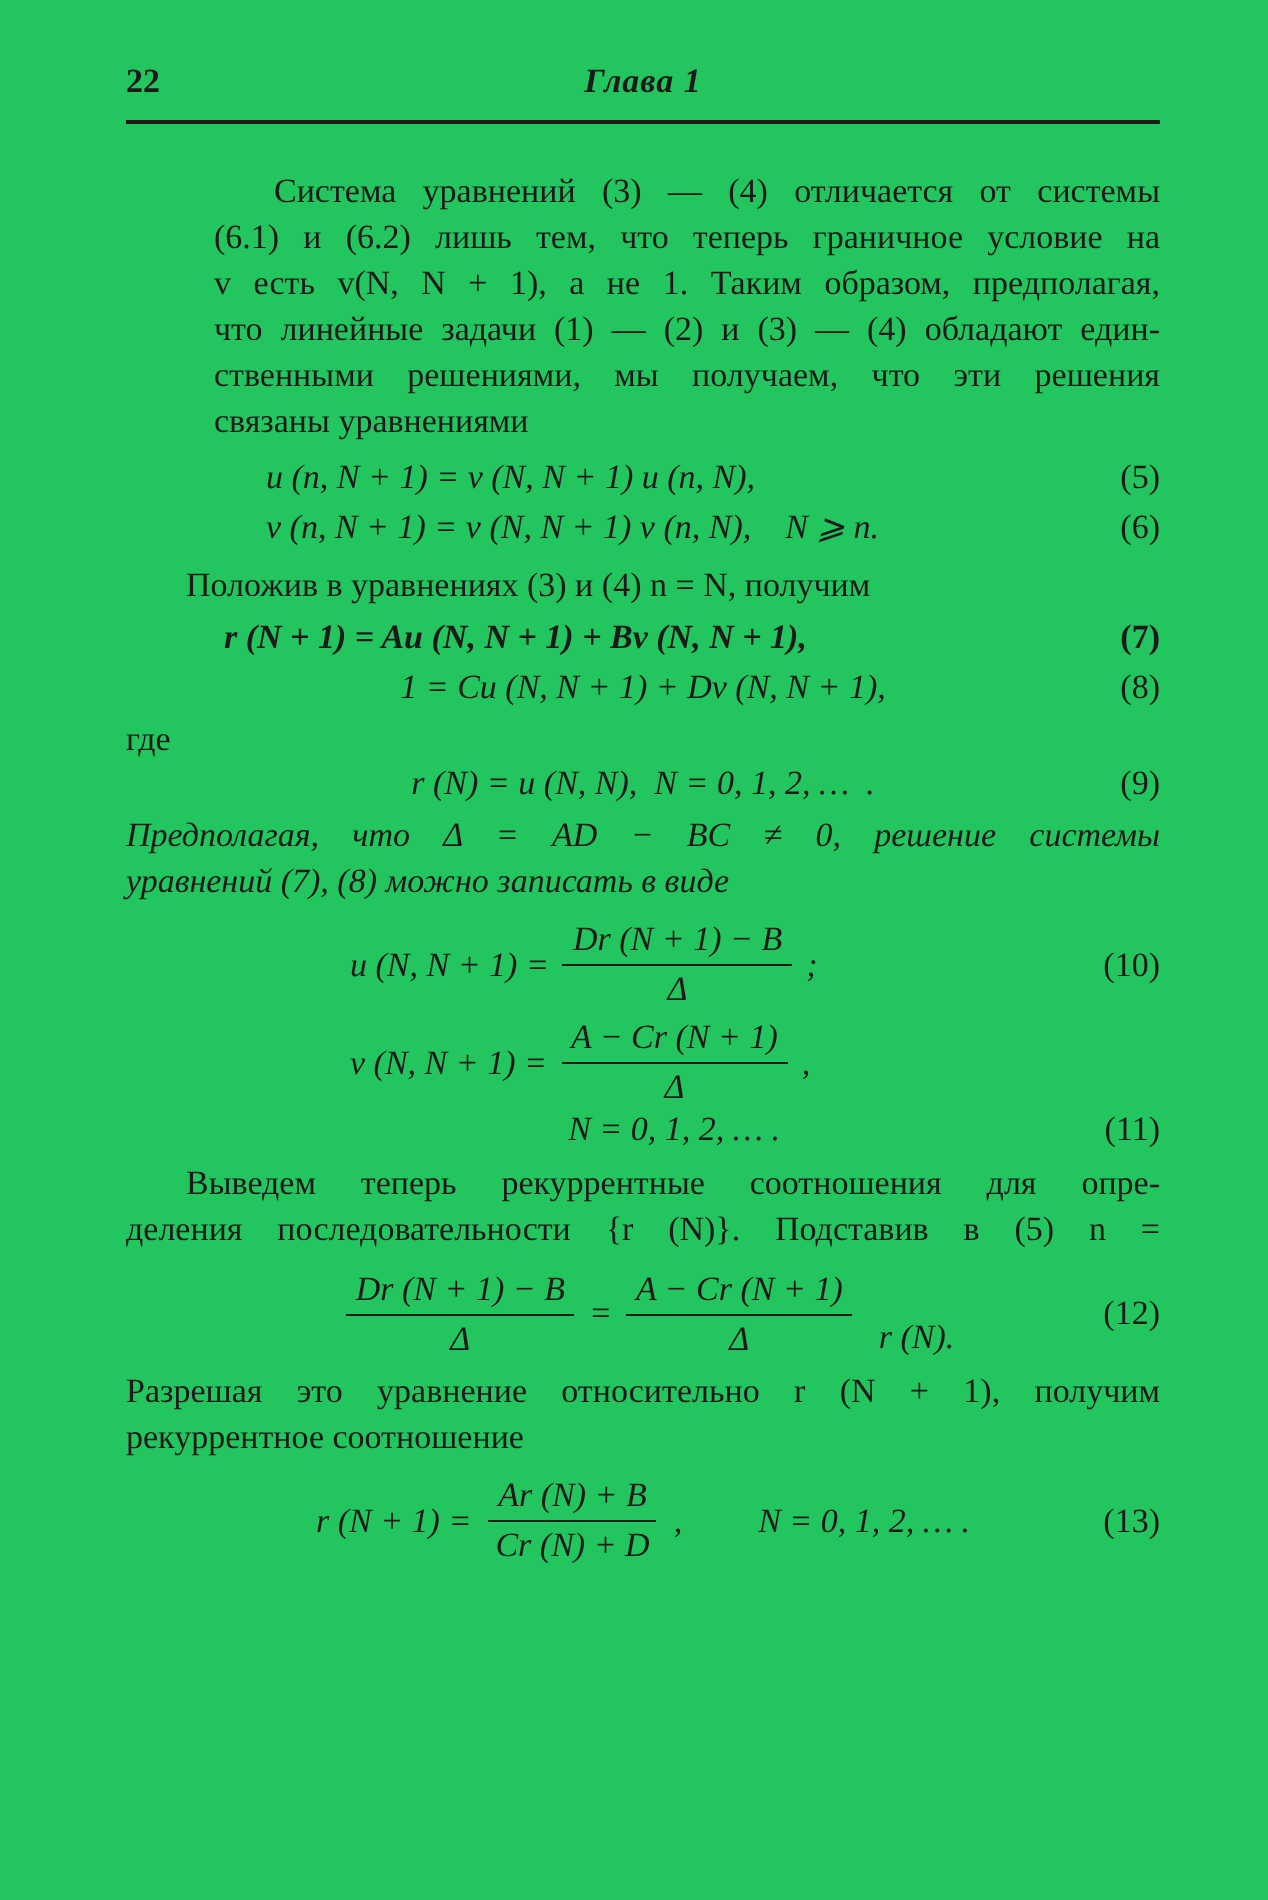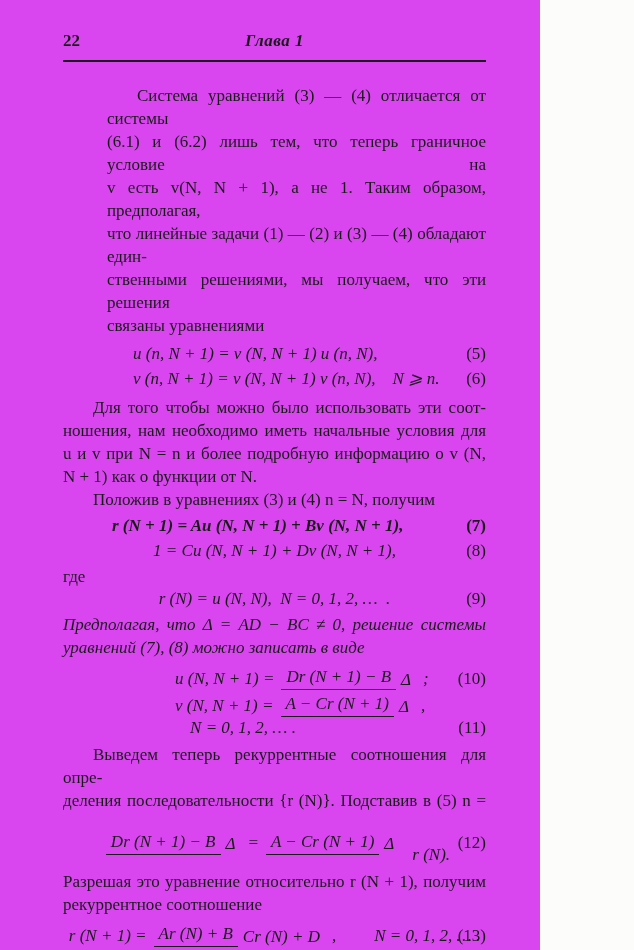--- a/index.html
+++ b/index.html
@@ -2,25 +2,25 @@
 <html lang="ru"><head>
 <meta charset="utf-8">
 <style>
   html, body {
     margin: 0;
     padding: 0;
     background: #fcfcfa;
   }
   .page {
     position: relative;
-    width: 540px;
+    width: 634px;
     height: 950px;
     box-sizing: border-box;
     padding: 30px 54px 0 63px;
-    background: #d946ef;
+    background: #22c55e;
     color: #1a1a1a;
     font-family: "Liberation Serif", "DejaVu Serif", serif;
     overflow: hidden;
   }
   
   .header {
     position: relative;
     height: 21px;
     padding-bottom: 9px;
     border-bottom: 2px solid #1c1c1c;
@@ -69,21 +69,21 @@
   .eqnum {
     position: absolute;
     right: 0;
     top: 50%;
     transform: translateY(-50%);
     font-style: normal;
     font-size: 17px;
   }
   .frac {
     display: inline-flex;
-    flex-direction: row;
+    flex-direction: column;
     align-items: center;
     margin: 0 7px;
     text-align: center;
   }
   .fnum {
     display: block;
     padding: 0 5px 2px;
     border-bottom: 1.5px solid #1b1b1b;
     line-height: 20px;
   }
@@ -135,26 +135,20 @@
     <div class="eqrow left70">
       <span class="eq">u (n, N + 1) = v (N, N + 1) u (n, N),</span>
       <span class="eqnum">(5)</span>
     </div>
     <div class="eqrow left70">
       <span class="eq">v (n, N + 1) = v (N, N + 1) v (n, N), N ⩾ n.</span>
       <span class="eqnum">(6)</span>
     </div>
   </div>
 
-  <div class="para indent">
-      <div class="tline">Для того чтобы можно было использовать эти соот-</div>
-      <div class="tline">ношения, нам необходимо иметь начальные условия для</div>
-      <div class="tline">u и v при N = n и более подробную информацию о v (N,</div>
-      <div class="tline tlast">N + 1) как о функции от N.</div>
-    </div>
 
   <div class="para indent">
       <div class="tline tlast">Положив в уравнениях (3) и (4) n = N, получим</div>
     </div>
 
   <div class="g78m">
     <div class="eqrow left49">
       <span class="eq">r (N + 1) = Au (N, N + 1) + Bv (N, N + 1),</span>
       <span class="eqnum">(7)</span>
     </div>

